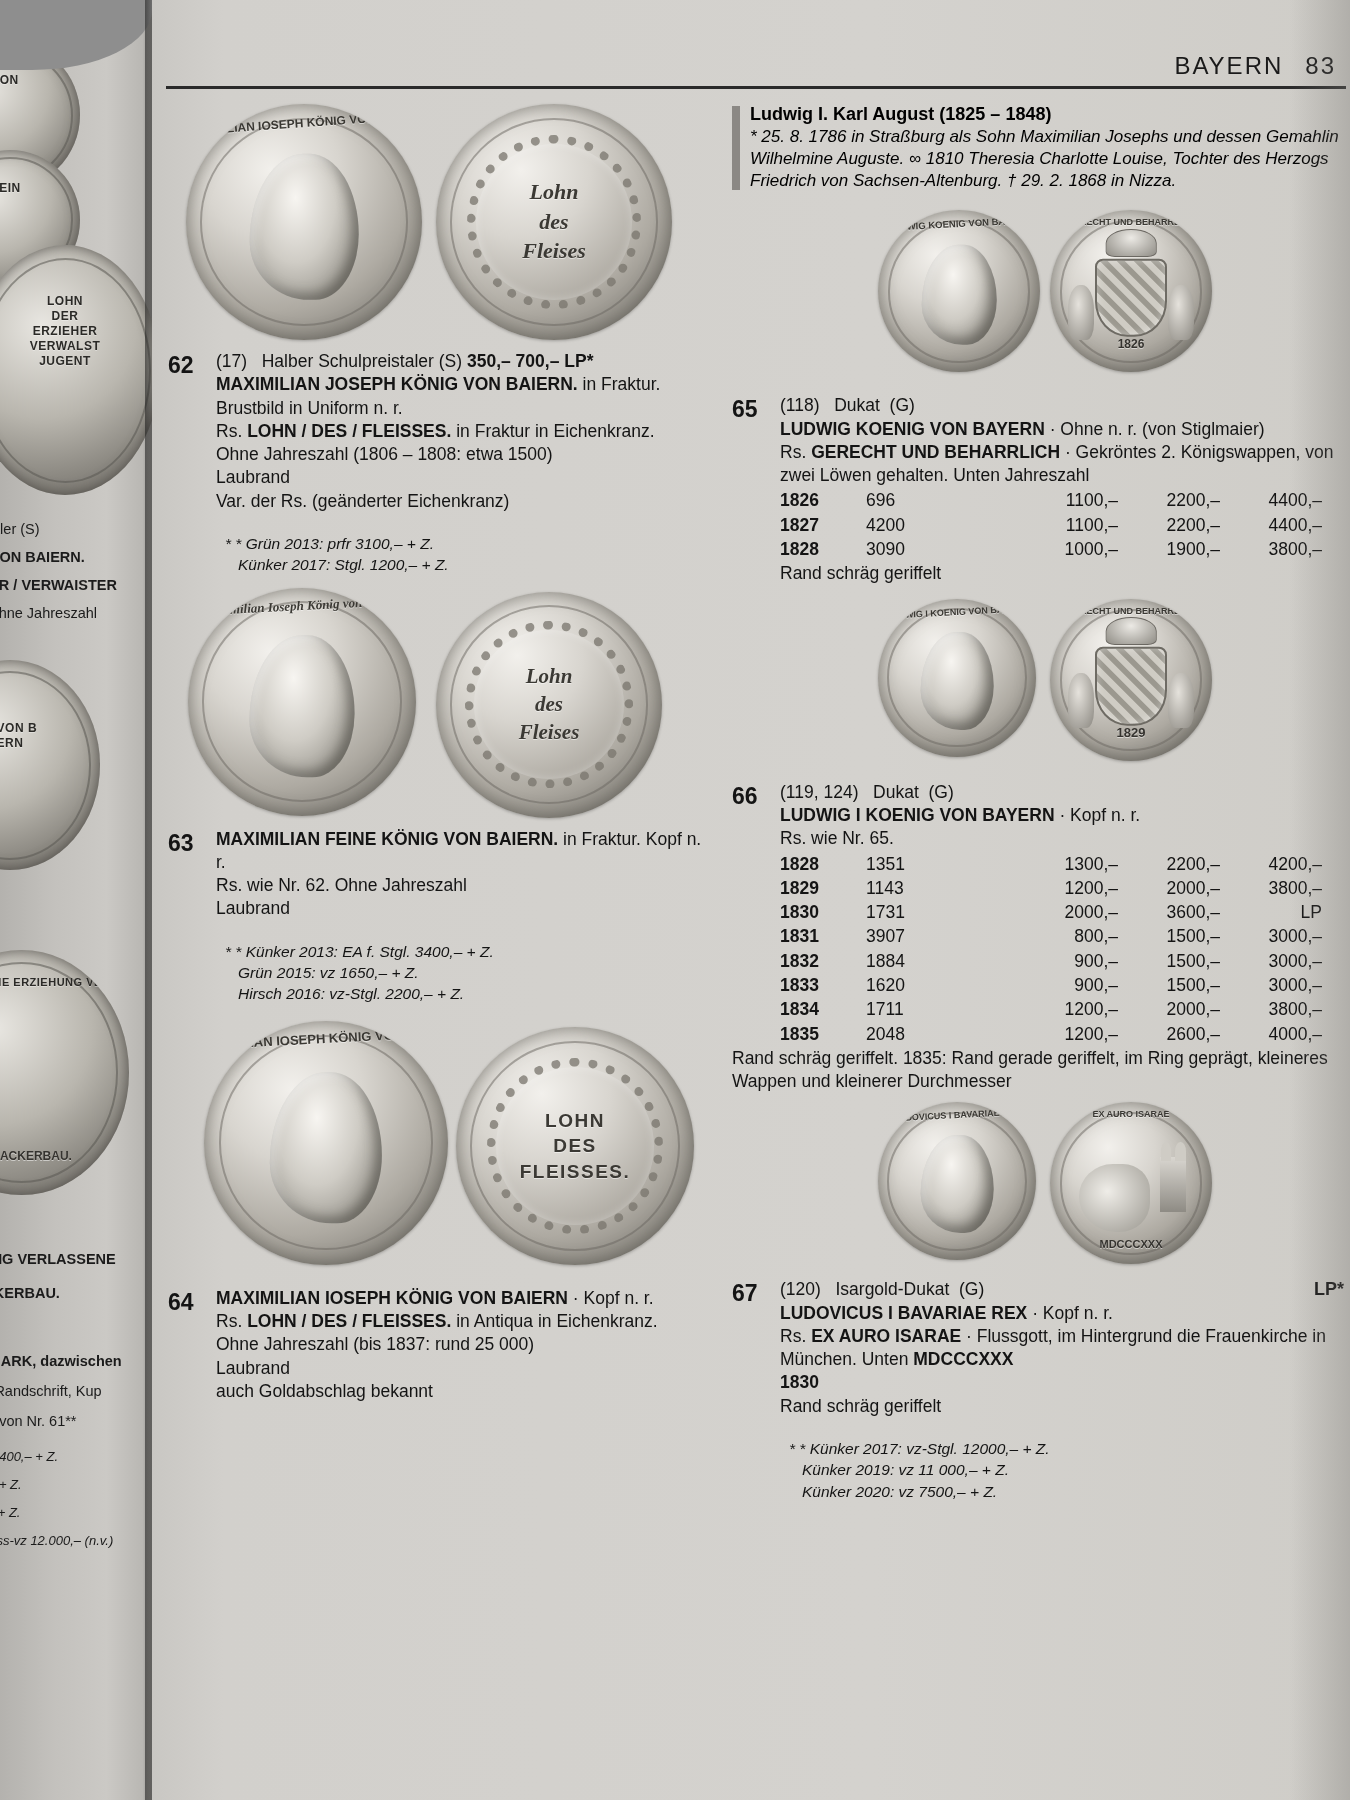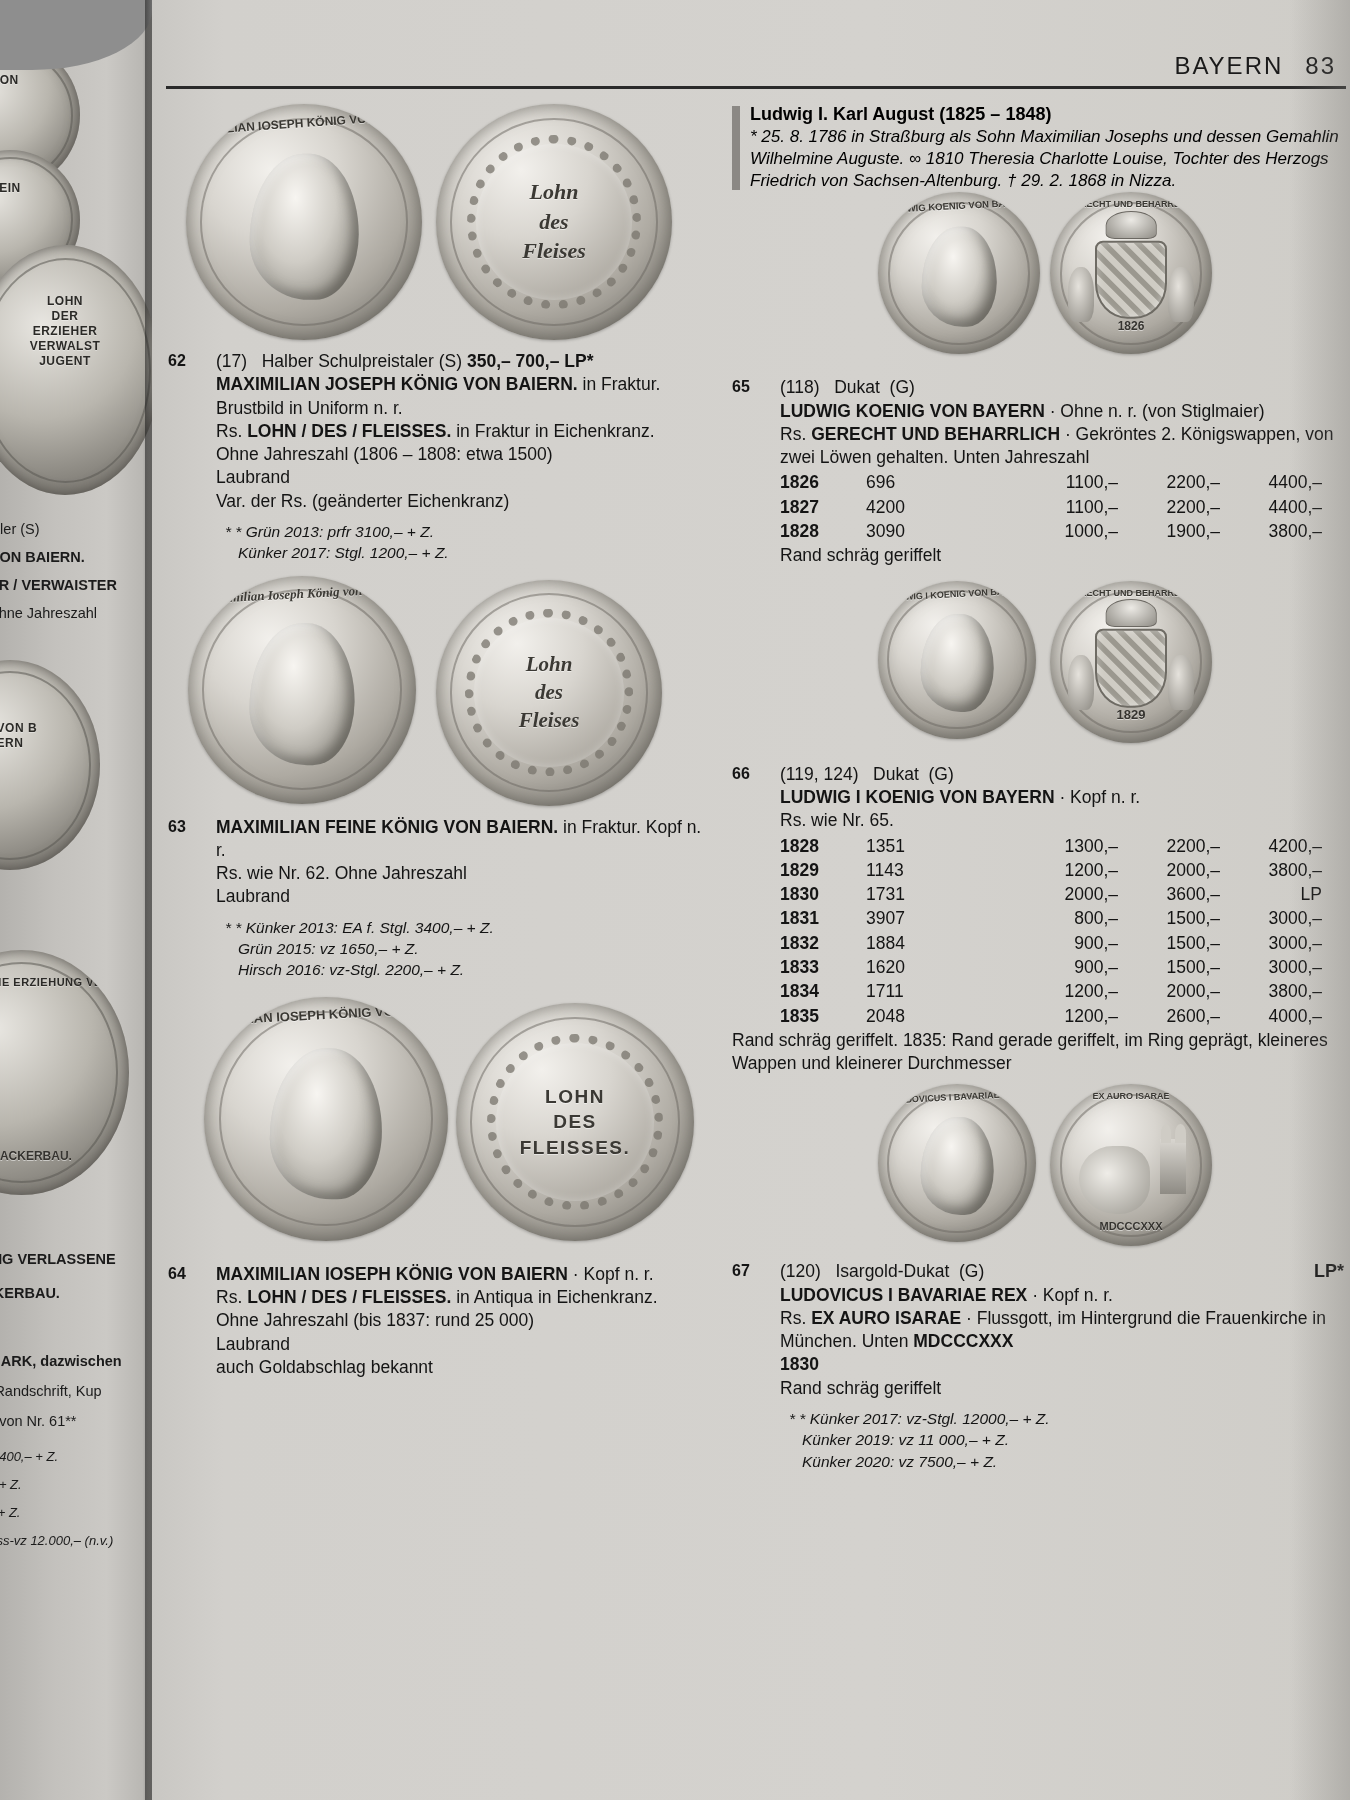--- a/index.html
+++ b/index.html
@@ -234,36 +234,37 @@
     font-size: 17.5px;
     color: #141414;
     line-height: 1.33;
     margin-bottom: 6px;
   }
   .entry .cat-no {
     position: absolute;
     left: 0; top: 0;
     width: 42px;
     font-weight: bold;
-    font-size: 16px;
+    font-size: 23px;
     text-align: left;
   }
   .entry .body { margin-left: 48px; }
   .b { font-weight: bold; }
   .refs {
     font-style: italic;
     font-size: 15.5px;
     line-height: 1.38;
-    margin-top: 8px;
+    margin-top: 20px;
     margin-left: 22px;
   }
   .refs .star { margin-left: -13px; }
   .ruler-block {
     position: relative;
     padding-left: 18px;
+    margin-bottom: 18px;
   }
   .ruler-block:before {
     content: "";
     position: absolute;
     left: 0; top: 2px; bottom: 2px;
     width: 8px;
     background: #8b8884;
   }
   .ruler-title {
     font-weight: bold;

